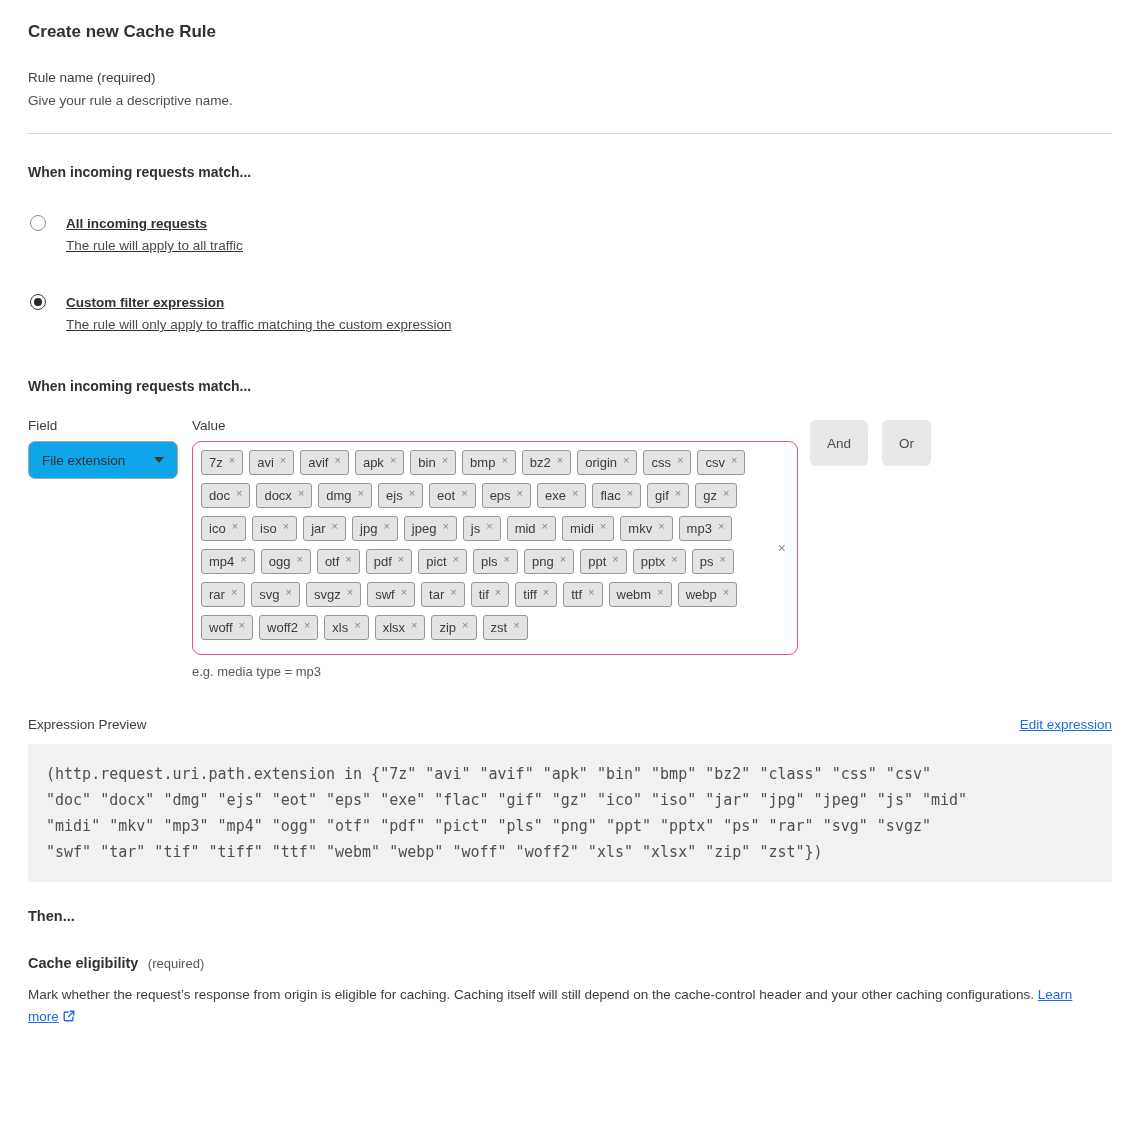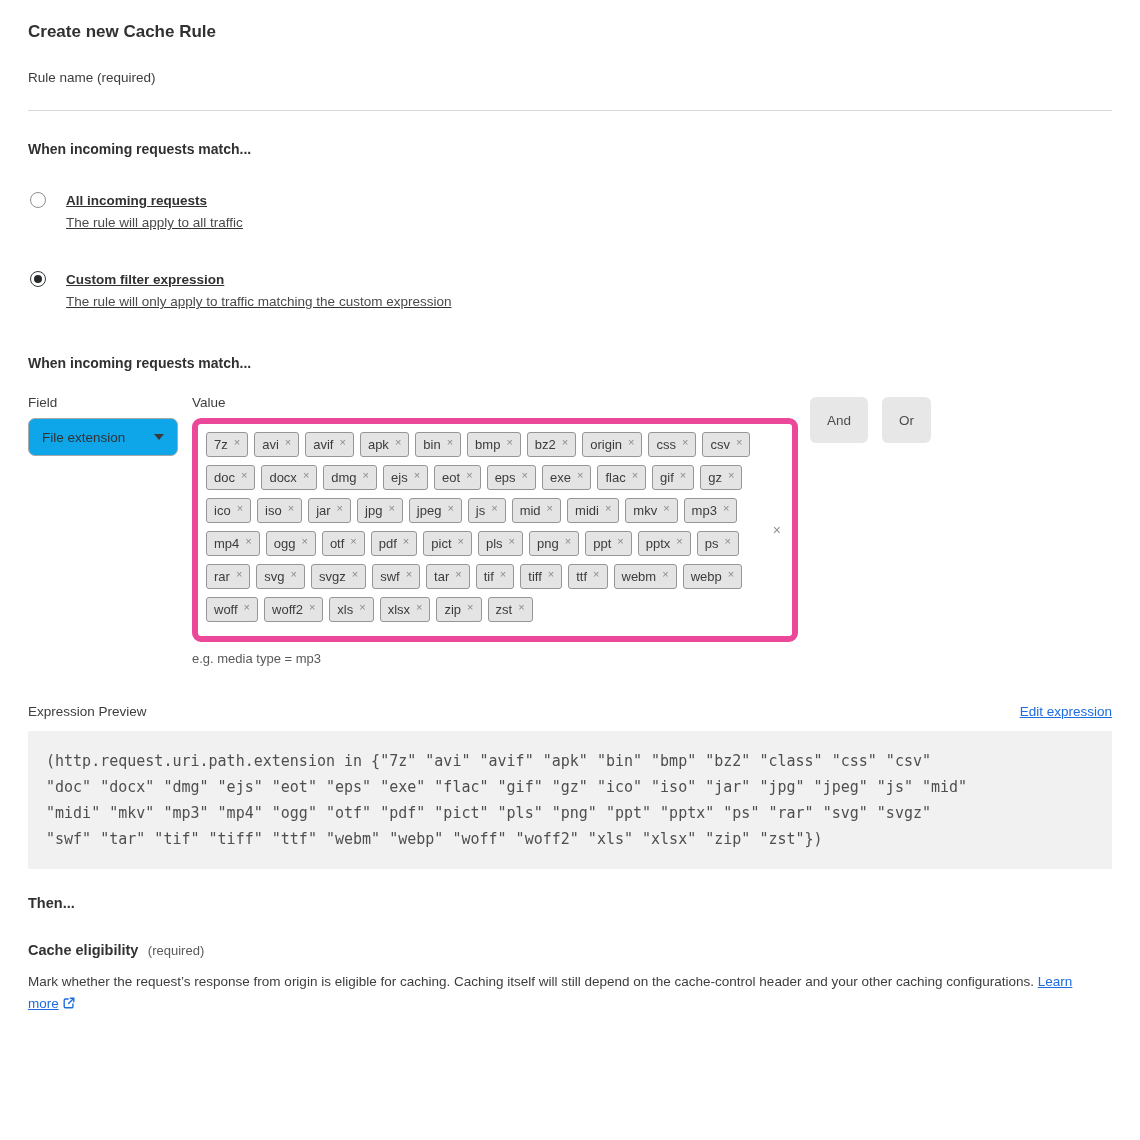--- a/index.html
+++ b/index.html
@@ -26,21 +26,21 @@
   .radio-desc { font-size:13.5px; color:#4a4a4a; margin-top:4px; line-height:18px; }
 
   .builder { display:flex; align-items:flex-start; margin-top:24px; }
   .builder-col { margin-right:14px; }
   .select-box { height:38px; border:1px solid #a9a9a9; border-radius:7px; display:flex; align-items:center; justify-content:space-between; padding:0 13px; font-size:13.5px; color:#313131; cursor:pointer; background:#0ea5e9; }
   .select-field { width:150px; }
   .select-operator { width:150px; }
   .caret-down { width:0; height:0; border-left:5px solid transparent; border-right:5px solid transparent; border-top:6px solid #3a3a3a; }
 
   .value-col { margin-right:12px; }
-  .value-box { width:606px; border:6px solid #ec4899; border-radius:9px; padding:8px 34px 6px 8px; position:relative; min-height:212px; background:#fff; }
+  .value-box { width:606px; border:1px solid #ec4899; border-radius:9px; padding:8px 34px 6px 8px; position:relative; min-height:212px; background:#fff; }
   .tag-list { display:flex; flex-wrap:wrap; }
   .tag { display:inline-flex; align-items:center; background:#e4e4e4; border:1px solid #969696; border-radius:3px; padding:4px 7px; margin:0 6px 8px 0; font-size:13px; color:#3c3c3c; white-space:nowrap; }
   .tag .tag-x { font-size:11px; color:#8a8a8a; margin-left:6px; position:relative; top:-3px; cursor:pointer; }
   .clear-x { position:absolute; right:11px; top:50%; transform:translateY(-50%); font-size:14px; color:#8f8f8f; cursor:pointer; line-height:1; }
   .value-help { font-size:13px; color:#595959; margin-top:9px; }
 
   .andor { display:flex; gap:14px; padding-top:2px; }
   .andor-btn { background:#e7e7e7; border:none; border-radius:6px; color:#4d4d4d; font-size:13.5px; font-family:inherit; height:46px; padding:8px 17px; cursor:pointer; }
 
   .preview-header { display:flex; justify-content:space-between; align-items:baseline; margin-top:38px; }
@@ -57,20 +57,21 @@
   .ext-icon { display:inline-block; vertical-align:-2px; margin-left:3px; }
 </style>
 </head>
 <body>
 
 <div class="container">
 
   <h1 class="page-title">Create new Cache Rule</h1>
 
   <div class="field-label">Rule name (required)</div>
+  <div class="help-text">Give your rule a descriptive name.</div>
 
   <hr class="divider top">
 
   <h3 class="match-heading">When incoming requests match...</h3>
 
   <div class="radio-row">
     <span class="radio-circle"></span>
     <div class="radio-texts">
       <div class="radio-label">All incoming requests</div>
       <div class="radio-desc">The rule will apply to all traffic</div>

